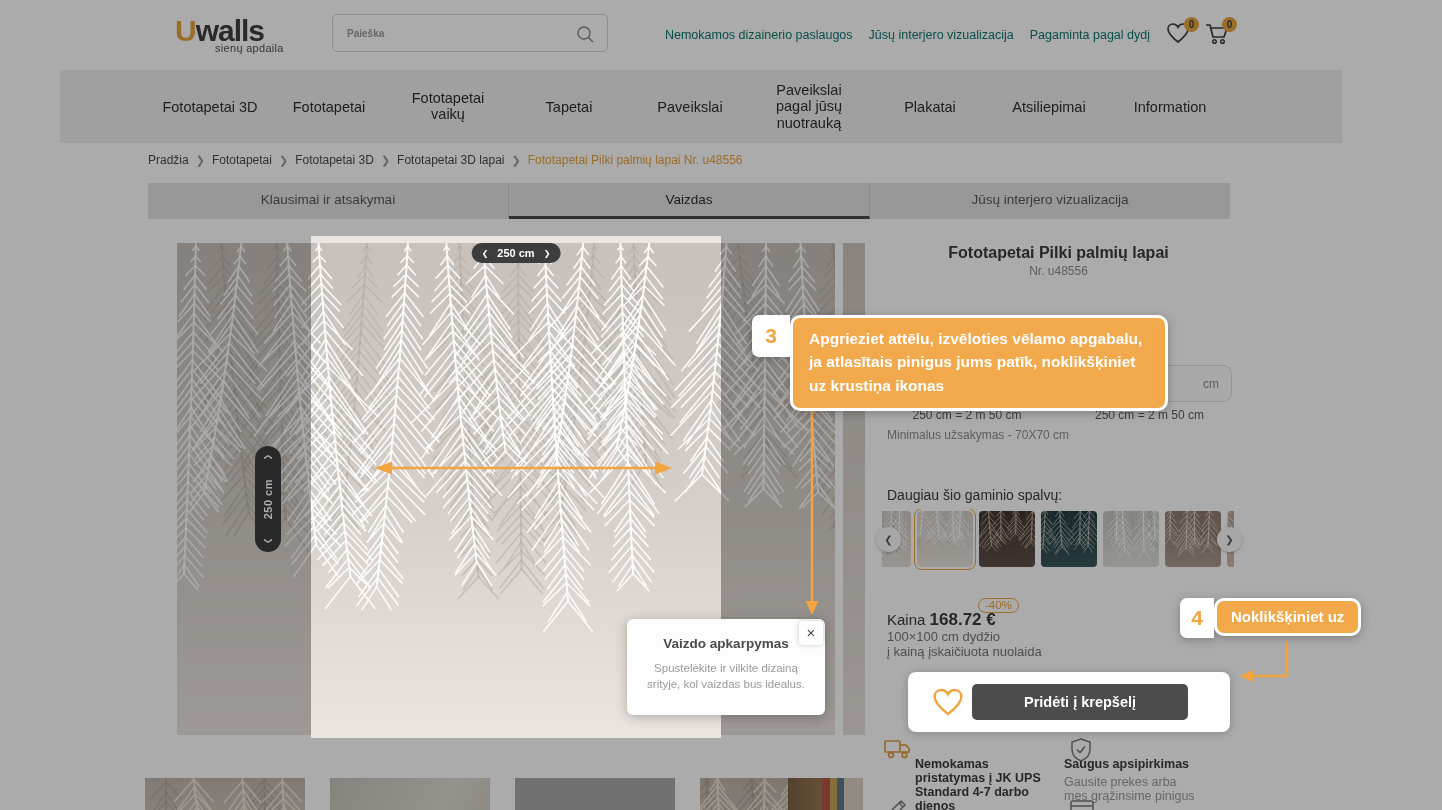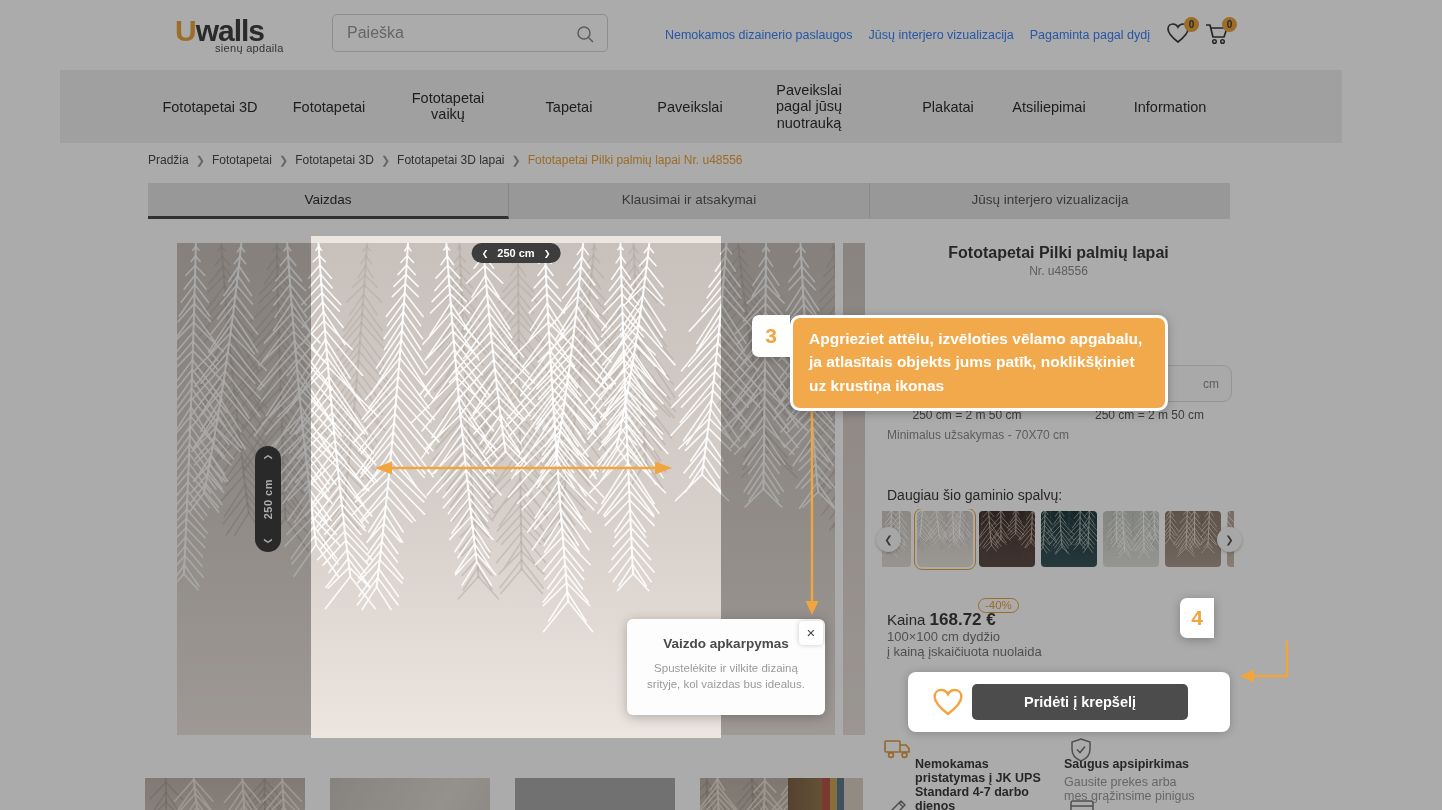--- a/index.html
+++ b/index.html
@@ -7,25 +7,25 @@
   #page { position:relative; width:1442px; height:810px; background:#ffffff; overflow:hidden; margin:0 auto; }
 
   
   #header { position:absolute; left:0; top:0; width:1442px; height:70px; background:#fff; }
   #logo { position:absolute; left:175px; top:14px; cursor:pointer; }
   #logo .l1 { font-size:30px; font-weight:bold; letter-spacing:-1px; }
   #logo .u { color:#E8A33D; }
   #logo .walls { color:#3f3f3f; }
   #logo .tagline { display:block; font-size:11px; color:#4f4f4f; margin:-6px 0 0 40px; letter-spacing:.3px; }
   #search-box { position:absolute; left:332px; top:14px; width:276px; height:38px; border:1px solid #d4d4d4; border-radius:5px; background:#fff; }
-  #search-box input { position:absolute; left:0; top:0; width:100%; height:100%; border:0; outline:0; background:transparent; padding:0 40px 0 14px; font-size:16px; color:#444; font-family:inherit; }
+  #search-box input { position:absolute; left:0; top:0; width:100%; height:100%; border:0; outline:0; background:transparent; padding:0 40px 0 14px; font-size:10px; color:#444; font-family:inherit;font-weight:bold; }
   #search-box input::placeholder { color:#999; }
   #search-box svg { position:absolute; right:12px; top:9px; }
   #header-links { position:absolute; right:292px; top:0; height:70px; display:flex; align-items:center; gap:16px; }
-  #header-links .hlink { font-size:12.5px; color:#3b82f6; white-space:nowrap; cursor:pointer; }
+  #header-links .hlink { font-size:12.5px; color:#0f766e; white-space:nowrap; cursor:pointer; }
   .icon-wrap { position:absolute; top:22px; width:26px; height:26px; cursor:pointer; }
   #fav-wrap { right:250px; } #cart-wrap { right:212px; }
   .count-badge { position:absolute; top:-5px; right:-7px; width:15px; height:15px; background:#E8A33D; border-radius:50%; font-size:10px; font-weight:bold; color:#3b3b3b; text-align:center; line-height:15px; }
 
   
   #nav { position:absolute; left:60px; top:70px; width:1282px; height:73px; background:#efefef; }
   .nav-item { position:absolute; top:50%; transform:translate(-50%,-50%); font-size:14.5px; color:#2e2e2e; text-align:center; white-space:pre-line; line-height:1.15; cursor:pointer; }
 
   
   #breadcrumb { position:absolute; left:148px; top:153px; display:flex; gap:7px; font-size:12px; color:#4a4a4a; align-items:center; }
@@ -166,40 +166,40 @@
   <div id="nav">
     <div class="nav-item" style="left:150px">Fototapetai 3D</div>
     <div class="nav-item" style="left:269px">Fototapetai</div>
     <div class="nav-item" style="left:388px">Fototapetai
 vaikų</div>
     <div class="nav-item" style="left:509px">Tapetai</div>
     <div class="nav-item" style="left:630px">Paveikslai</div>
     <div class="nav-item" style="left:749px">Paveikslai
 pagal jūsų
 nuotrauką</div>
-    <div class="nav-item" style="left:888px">Plakatai</div>
+    <div class="nav-item" style="left:870px">Plakatai</div>
     <div class="nav-item" style="left:989px">Atsiliepimai</div>
     <div class="nav-item" style="left:1110px">Information</div>
   </div>
 
   <div id="breadcrumb">
     <span class="bc-link">Pradžia</span>
     <span class="sep">❯</span>
     <span class="bc-link">Fototapetai</span>
     <span class="sep">❯</span>
     <span class="bc-link">Fototapetai 3D</span>
     <span class="sep">❯</span>
     <span class="bc-link">Fototapetai 3D lapai</span>
     <span class="sep">❯</span>
     <span class="bc-current">Fototapetai Pilki palmių lapai Nr. u48556</span>
   </div>
 
   <div id="tabbar">
+    <div class="tab sepline">Klausimai ir atsakymai</div>
     <div class="tab active sepline">Vaizdas</div>
-    <div class="tab sepline">Klausimai ir atsakymai</div>
     <div class="tab">Jūsų interjero vizualizacija</div>
   </div>
 
   <div id="main-photo">
       <svg width="658" height="492" style="display: block; background: linear-gradient(rgb(200, 192, 186), rgb(215, 208, 202) 55%, rgb(235, 228, 223));">
         <path d="M43.9,-6 L44.6,3.7 L45.3,13.4 L46.1,23.1 L46.8,32.7 L47.6,42.4 L48.3,52.0 L49.1,61.6 L50.0,71.2 L50.8,80.8 L51.7,90.4 L52.5,99.9 L53.4,109.5 L54.4,119.0 L55.3,128.5 L56.3,138.0 L57.2,147.5 L58.2,157.0 L59.3,166.5 L60.3,175.9 L61.4,185.3 L62.4,194.8 L63.5,204.2 L64.6,213.6 L65.8,222.9 L66.9,232.3 L68.1,241.6 L69.3,251.0 L70.5,260.3 L71.8,269.6" fill="none" stroke="#b3aba4" stroke-width="2" stroke-linecap="round" opacity="0.55"></path>
         <path d="M44.6,3.7 l-3.6,4.4 M45.3,13.4 l-7.6,8.9 M46.1,23.1 l-13.8,17.5 M46.8,32.7 l-15.6,16.0 M47.6,42.4 l-20.3,27.9 M48.3,52.0 l-19.9,24.8 M49.1,61.6 l-28.7,33.9 M50.0,71.2 l-22.5,28.4 M50.8,80.8 l-30.9,48.4 M51.7,90.4 l-29.7,47.1 M52.5,99.9 l-27.4,42.6 M53.4,109.5 l-33.4,36.1 M54.4,119.0 l-32.0,50.9 M55.3,128.5 l-34.6,36.4 M56.3,138.0 l-39.5,42.2 M57.2,147.5 l-32.9,42.1 M58.2,157.0 l-24.6,38.6 M59.3,166.5 l-35.2,41.9 M60.3,175.9 l-29.3,34.0 M61.4,185.3 l-24.4,33.5 M62.4,194.8 l-32.1,33.5 M63.5,204.2 l-21.8,31.6 M64.6,213.6 l-17.5,24.2 M65.8,222.9 l-16.9,19.5 M66.9,232.3 l-22.3,25.3 M68.1,241.6 l-20.6,31.7 M69.3,251.0 l-23.0,29.7 M70.5,260.3 l-21.0,31.5 M71.8,269.6 l-14.2,22.7 " fill="none" stroke="#b3aba4" stroke-width="1.6" stroke-linecap="round" opacity="0.55"></path>
         <path d="M44.6,3.7 l3.6,4.4 M45.3,13.4 l7.6,8.9 M46.1,23.1 l13.8,17.5 M46.8,32.7 l15.6,16.0 M47.6,42.4 l20.3,27.9 M48.3,52.0 l19.9,24.8 M49.1,61.6 l28.7,33.9 M50.0,71.2 l22.5,28.4 M50.8,80.8 l30.9,48.4 M51.7,90.4 l29.7,47.1 M52.5,99.9 l27.4,42.6 M53.4,109.5 l33.4,36.1 M54.4,119.0 l32.0,50.9 M55.3,128.5 l34.6,36.4 M56.3,138.0 l39.5,42.2 M57.2,147.5 l32.9,42.1 M58.2,157.0 l24.6,38.6 M59.3,166.5 l35.2,41.9 M60.3,175.9 l29.3,34.0 M61.4,185.3 l24.4,33.5 M62.4,194.8 l32.1,33.5 M63.5,204.2 l21.8,31.6 M64.6,213.6 l17.5,24.2 M65.8,222.9 l16.9,19.5 M66.9,232.3 l22.3,25.3 M68.1,241.6 l20.6,31.7 M69.3,251.0 l23.0,29.7 M70.5,260.3 l21.0,31.5 M71.8,269.6 l14.2,22.7 " fill="none" stroke="#b3aba4" stroke-width="1.6" stroke-linecap="round" opacity="0.55"></path>
         <path d="M99.5,-6 L99.7,3.6 L99.9,13.1 L100.1,22.6 L100.3,32.2 L100.6,41.7 L100.8,51.2 L101.1,60.6 L101.3,70.1 L101.6,79.6 L101.8,89.0 L102.1,98.4 L102.4,107.8 L102.6,117.2 L102.9,126.6 L103.2,136.0 L103.5,145.4 L103.8,154.7 L104.1,164.0 L104.4,173.4 L104.8,182.7 L105.1,192.0 L105.4,201.2 L105.8,210.5 L106.1,219.8 L106.5,229.0 L106.8,238.2 L107.2,247.5 L107.5,256.7 L107.9,265.8 L108.3,275.0" fill="none" stroke="#b3aba4" stroke-width="2" stroke-linecap="round" opacity="0.55"></path>
         <path d="M99.7,3.6 l-3.7,4.1 M99.9,13.1 l-9.4,13.1 M100.1,22.6 l-12.4,18.2 M100.3,32.2 l-18.0,19.2 M100.6,41.7 l-19.2,18.7 M100.8,51.2 l-27.1,27.4 M101.1,60.6 l-26.9,32.2 M101.3,70.1 l-28.7,34.1 M101.6,79.6 l-32.0,35.6 M101.8,89.0 l-31.4,40.2 M102.1,98.4 l-44.1,49.9 M102.4,107.8 l-50.6,51.9 M102.6,117.2 l-38.4,46.8 M102.9,126.6 l-32.1,49.0 M103.2,136.0 l-40.7,55.7 M103.5,145.4 l-48.5,49.4 M103.8,154.7 l-31.6,39.9 M104.1,164.0 l-37.7,56.8 M104.4,173.4 l-38.6,56.6 M104.8,182.7 l-38.1,43.0 M105.1,192.0 l-26.5,34.5 M105.4,201.2 l-24.9,28.8 M105.8,210.5 l-21.1,30.5 M106.1,219.8 l-24.6,25.3 M106.5,229.0 l-21.2,22.8 M106.8,238.2 l-18.2,27.3 M107.2,247.5 l-23.6,31.4 M107.5,256.7 l-17.9,19.8 M107.9,265.8 l-24.6,25.5 M108.3,275.0 l-22.9,33.0 " fill="none" stroke="#b3aba4" stroke-width="1.6" stroke-linecap="round" opacity="0.55"></path>
@@ -366,24 +366,25 @@
   </div>
 
   <div id="crop-modal">
     <div class="m-title">Vaizdo apkarpymas</div>
     <div class="m-body">Spustelėkite ir vilkite dizainą srityje, kol vaizdas bus idealus.</div>
     <div id="modal-close">×</div>
   </div>
 
   <div class="tooltip" id="tooltip-3">
     <div class="tt-num">3</div>
-    <div class="tt-box">Apgrieziet attēlu, izvēloties vēlamo apgabalu, ja atlasītais objekts jums patīk, noklikšķiniet uz krustiņa ikonas</div>
+    <div class="tt-box">Apgrieziet attēlu, izvēloties vēlamo apgabalu, ja atlasītais pinigus jums patīk, noklikšķiniet uz krustiņa ikonas</div>
   </div>
   <div class="tooltip" id="tooltip-4">
     <div class="tt-num">4</div>
+    <div class="tt-box">Noklikšķiniet uz</div>
   </div>
 
   <svg id="arrows-overlay" width="1442" height="810" viewBox="0 0 1442 810">
     <line x1="812" y1="398" x2="812" y2="603" stroke="#F2A43F" stroke-width="2.4"></line>
     <polygon points="812,615 805.5,601 818.5,601" fill="#F2A43F"></polygon>
     <path d="M1287 641 V676 H1252" fill="none" stroke="#F2A43F" stroke-width="2.4"></path>
     <polygon points="1240,676 1254,669.5 1254,682.5" fill="#F2A43F"></polygon>
   </svg>
 
   <div class="rp-center" id="product-title">Fototapetai Pilki palmių lapai</div>

